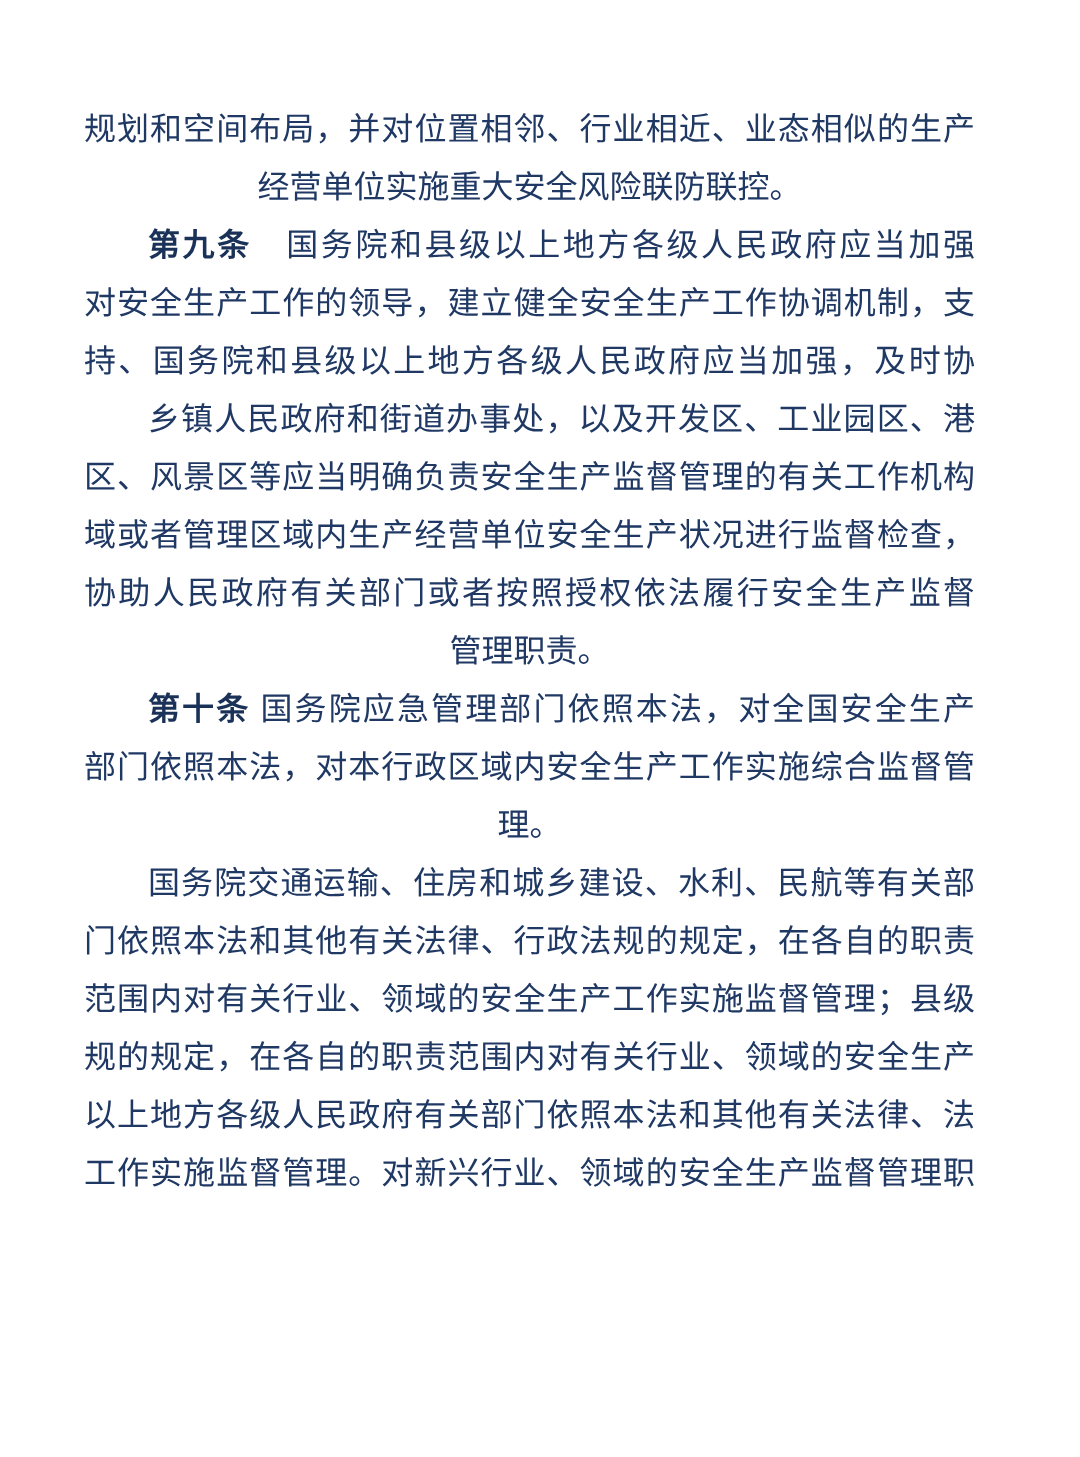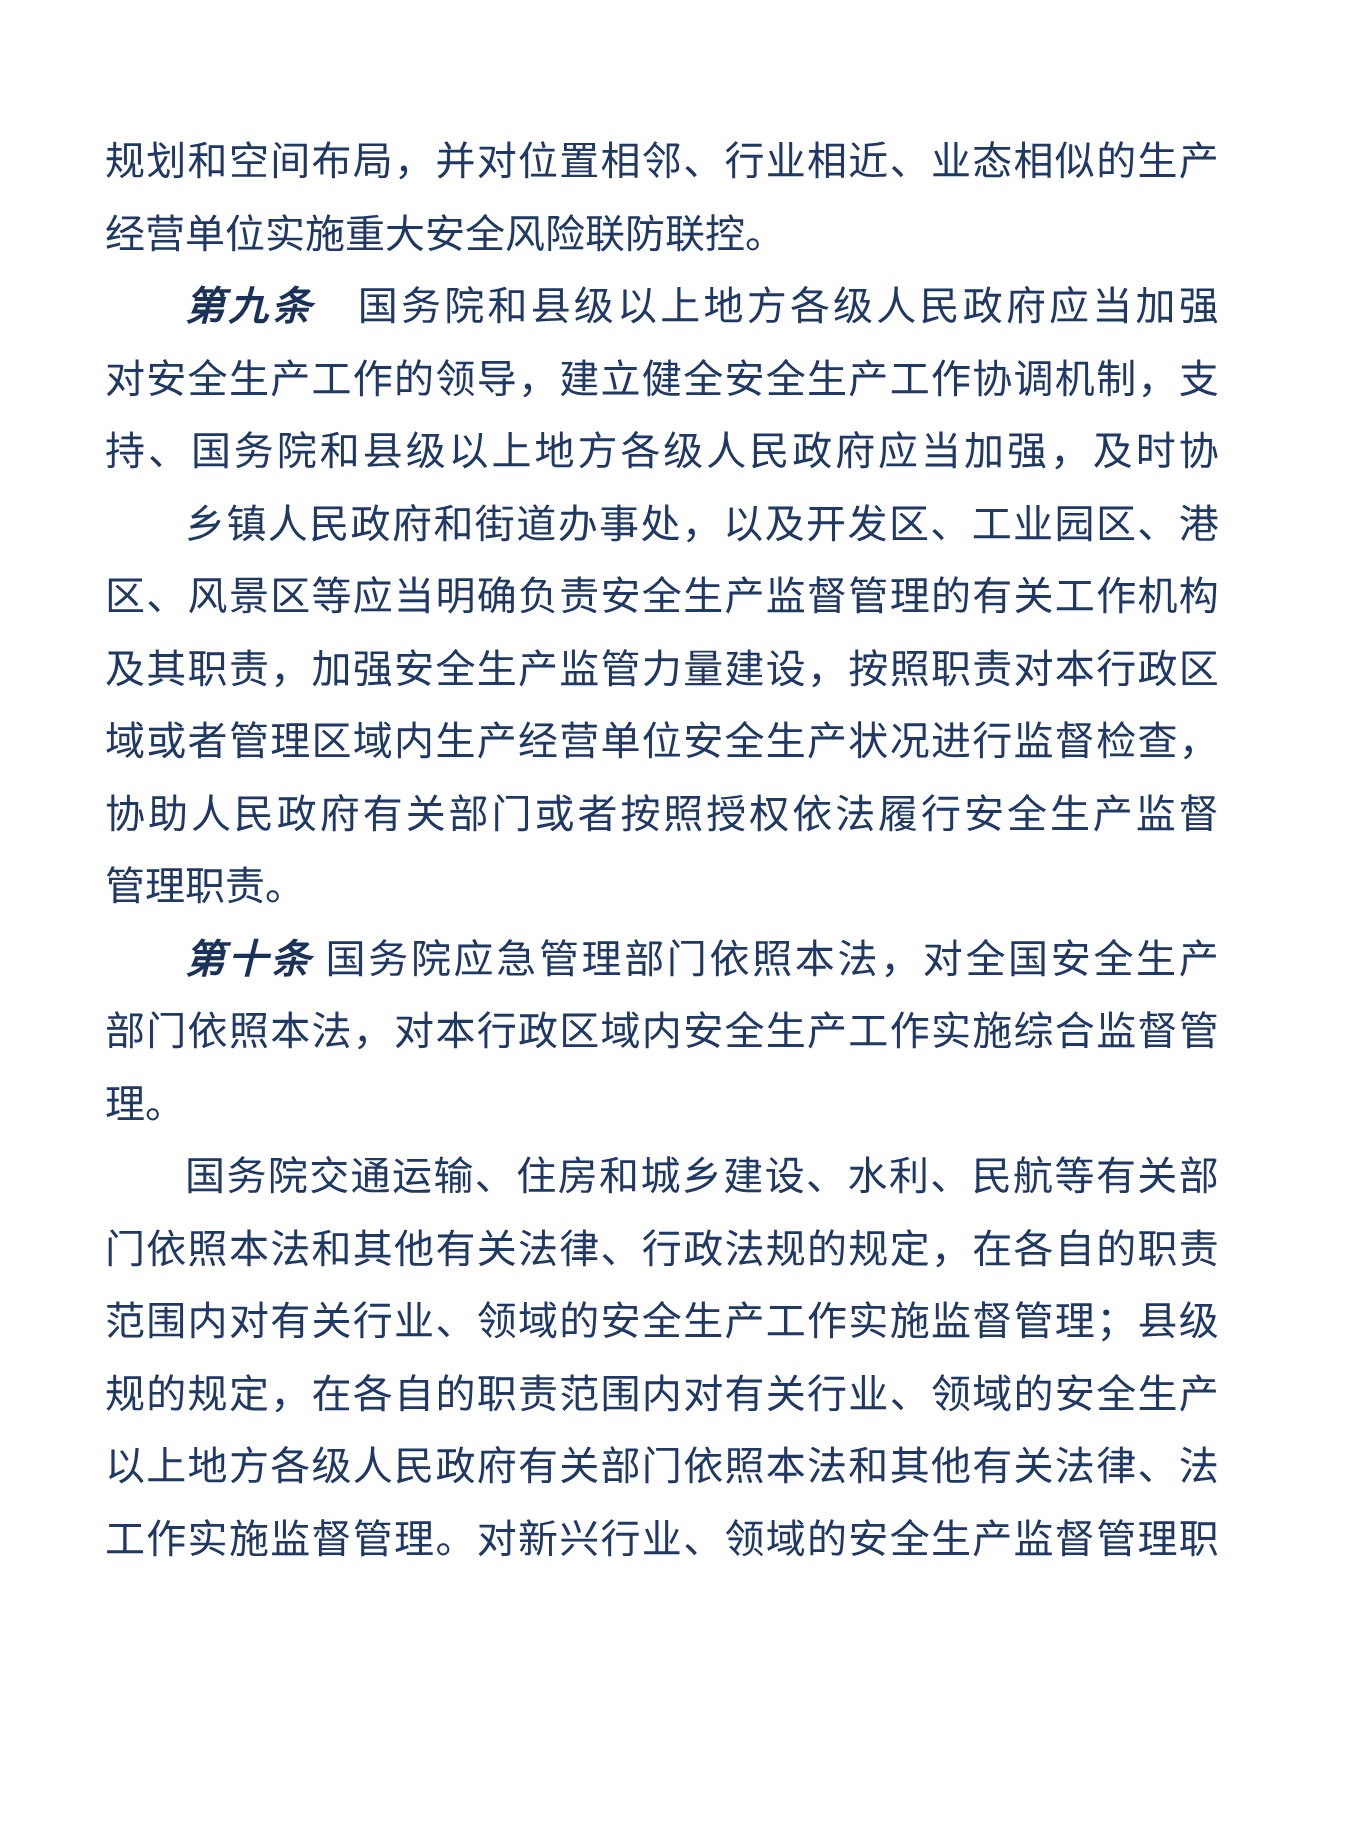--- a/index.html
+++ b/index.html
@@ -22,50 +22,48 @@
     width: 891px;
     font-family: "Liberation Serif", "DejaVu Serif", serif;
     font-size: 32px;
     color: #1f3864;
     letter-spacing: 0;
   }
   .line {
     line-height: 58px;
     height: 58px;
     overflow: hidden;
-    text-align: left;
+    text-align: center;
     
     text-justify: inter-character;
   }
   .line.just {
     text-align: justify;
     text-align-last: justify;
   }
   .line.indent {
     text-indent: 64px; 
   }
   .article-term {
     font-weight: bold;
     color: #1a3158;
-    font-style: italic;
   }
 </style>
 </head>
 <body>
 
 <div class="page">
   <div class="text-column">
       <div class="line just"><span class="text-run">规划和空间布局，并对位置相邻、行业相近、业态相似的生产</span></div>
       <div class="line"><span class="text-run">经营单位实施重大安全风险联防联控。</span></div>
       <div class="line indent just"><b class="article-term">第九条</b><span class="text-run">　国务院和县级以上地方各级人民政府应当加强</span></div>
       <div class="line just"><span class="text-run">对安全生产工作的领导，建立健全安全生产工作协调机制，支</span></div>
       <div class="line just"><span class="text-run">持、国务院和县级以上地方各级人民政府应当加强，及时协</span></div>
       <div class="line indent just"><span class="text-run">乡镇人民政府和街道办事处，以及开发区、工业园区、港</span></div>
       <div class="line just"><span class="text-run">区、风景区等应当明确负责安全生产监督管理的有关工作机构</span></div>
-      <div class="line just"><span class="text-run">及其职责，加强安全生产监管力量建设，按照职责对本行政区</span></div>
       <div class="line just"><span class="text-run">域或者管理区域内生产经营单位安全生产状况进行监督检查，</span></div>
       <div class="line just"><span class="text-run">协助人民政府有关部门或者按照授权依法履行安全生产监督</span></div>
       <div class="line"><span class="text-run">管理职责。</span></div>
       <div class="line indent just"><b class="article-term">第十条</b><span class="text-run"> 国务院应急管理部门依照本法，对全国安全生产</span></div>
       <div class="line just"><span class="text-run">部门依照本法，对本行政区域内安全生产工作实施综合监督管</span></div>
       <div class="line"><span class="text-run">理。</span></div>
       <div class="line indent just"><span class="text-run">国务院交通运输、住房和城乡建设、水利、民航等有关部</span></div>
       <div class="line just"><span class="text-run">门依照本法和其他有关法律、行政法规的规定，在各自的职责</span></div>
       <div class="line just"><span class="text-run">范围内对有关行业、领域的安全生产工作实施监督管理；县级</span></div>
       <div class="line just"><span class="text-run">规的规定，在各自的职责范围内对有关行业、领域的安全生产</span></div>

